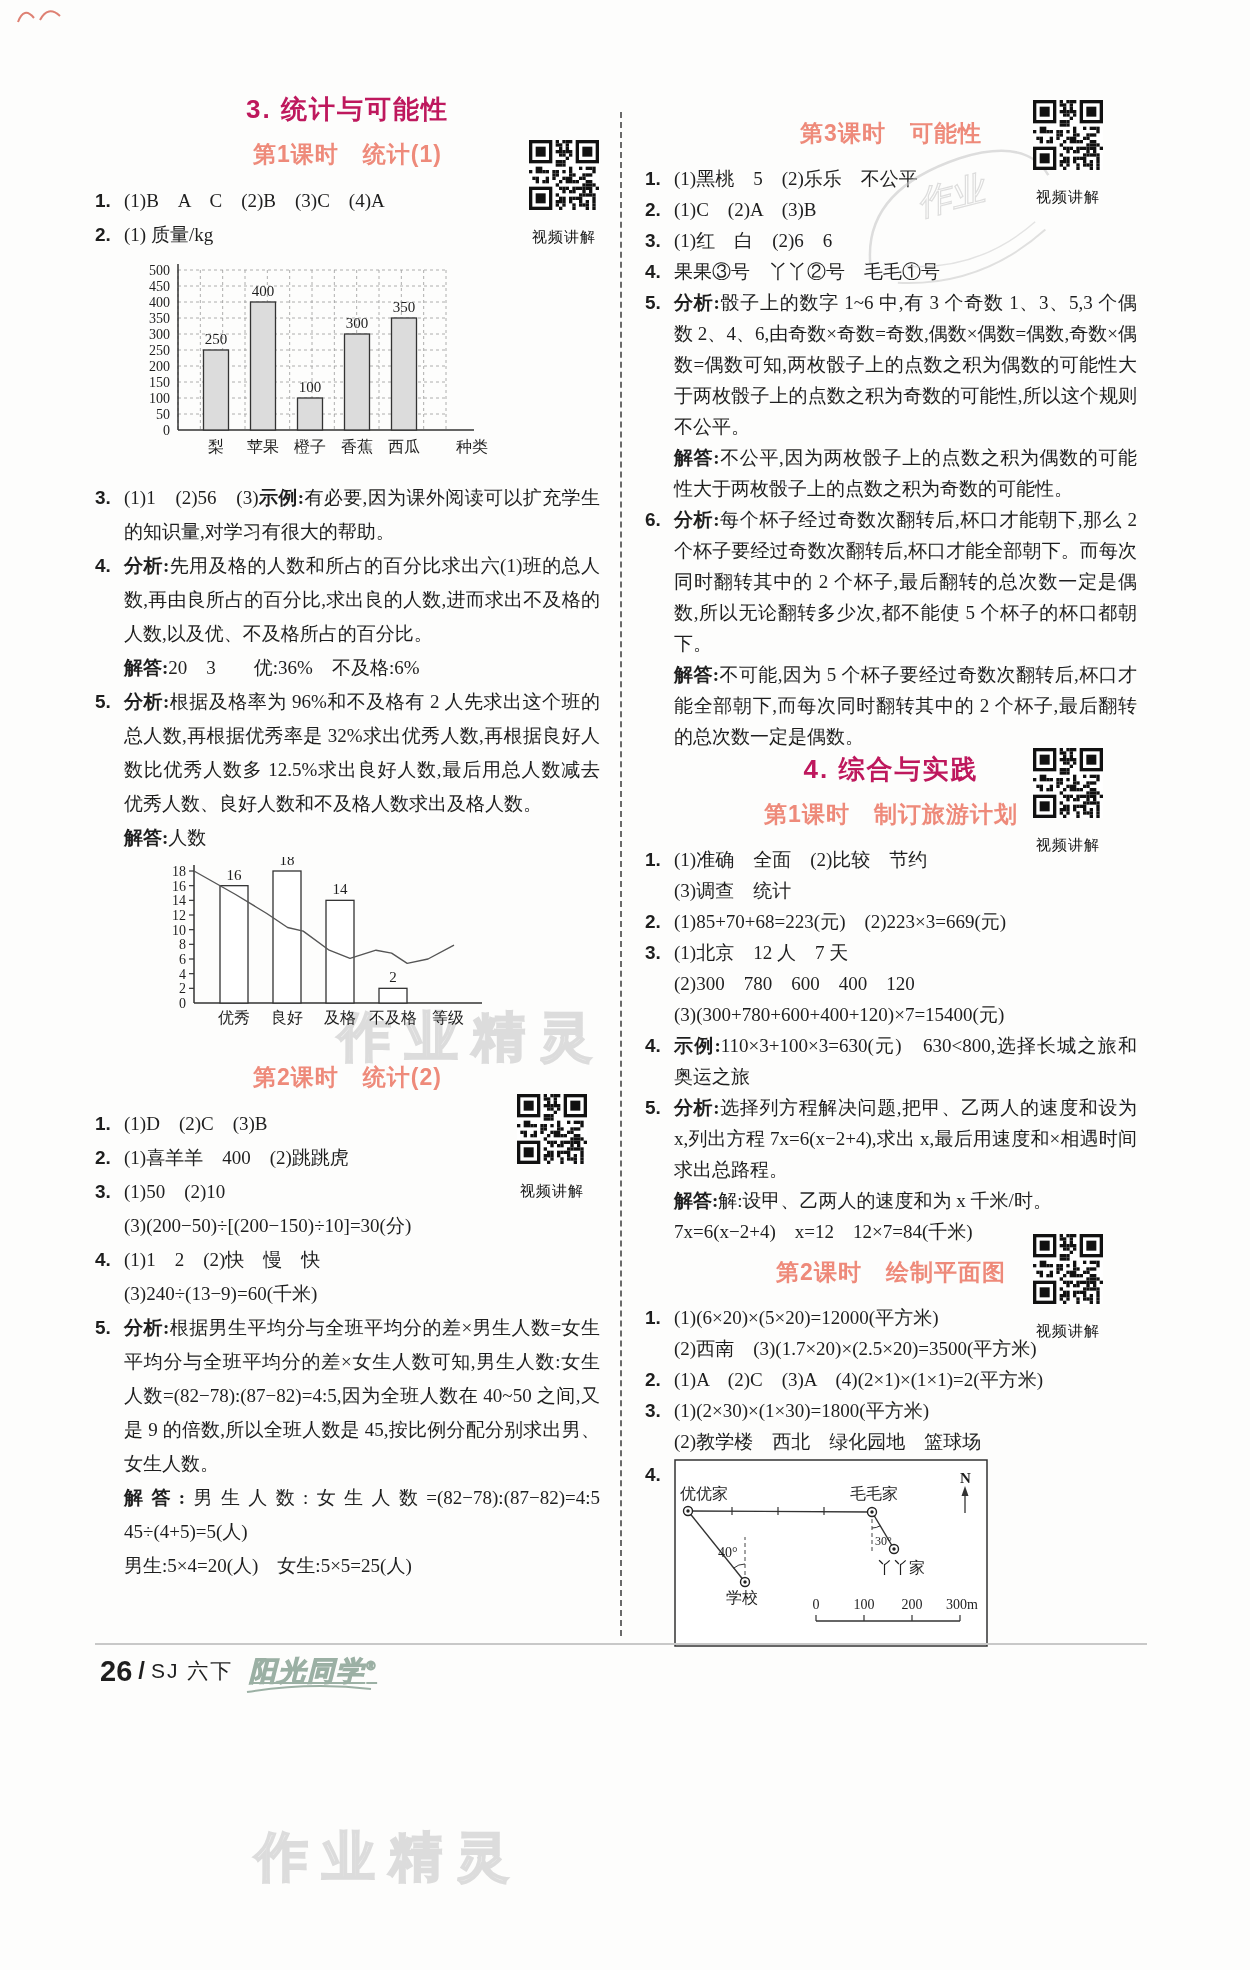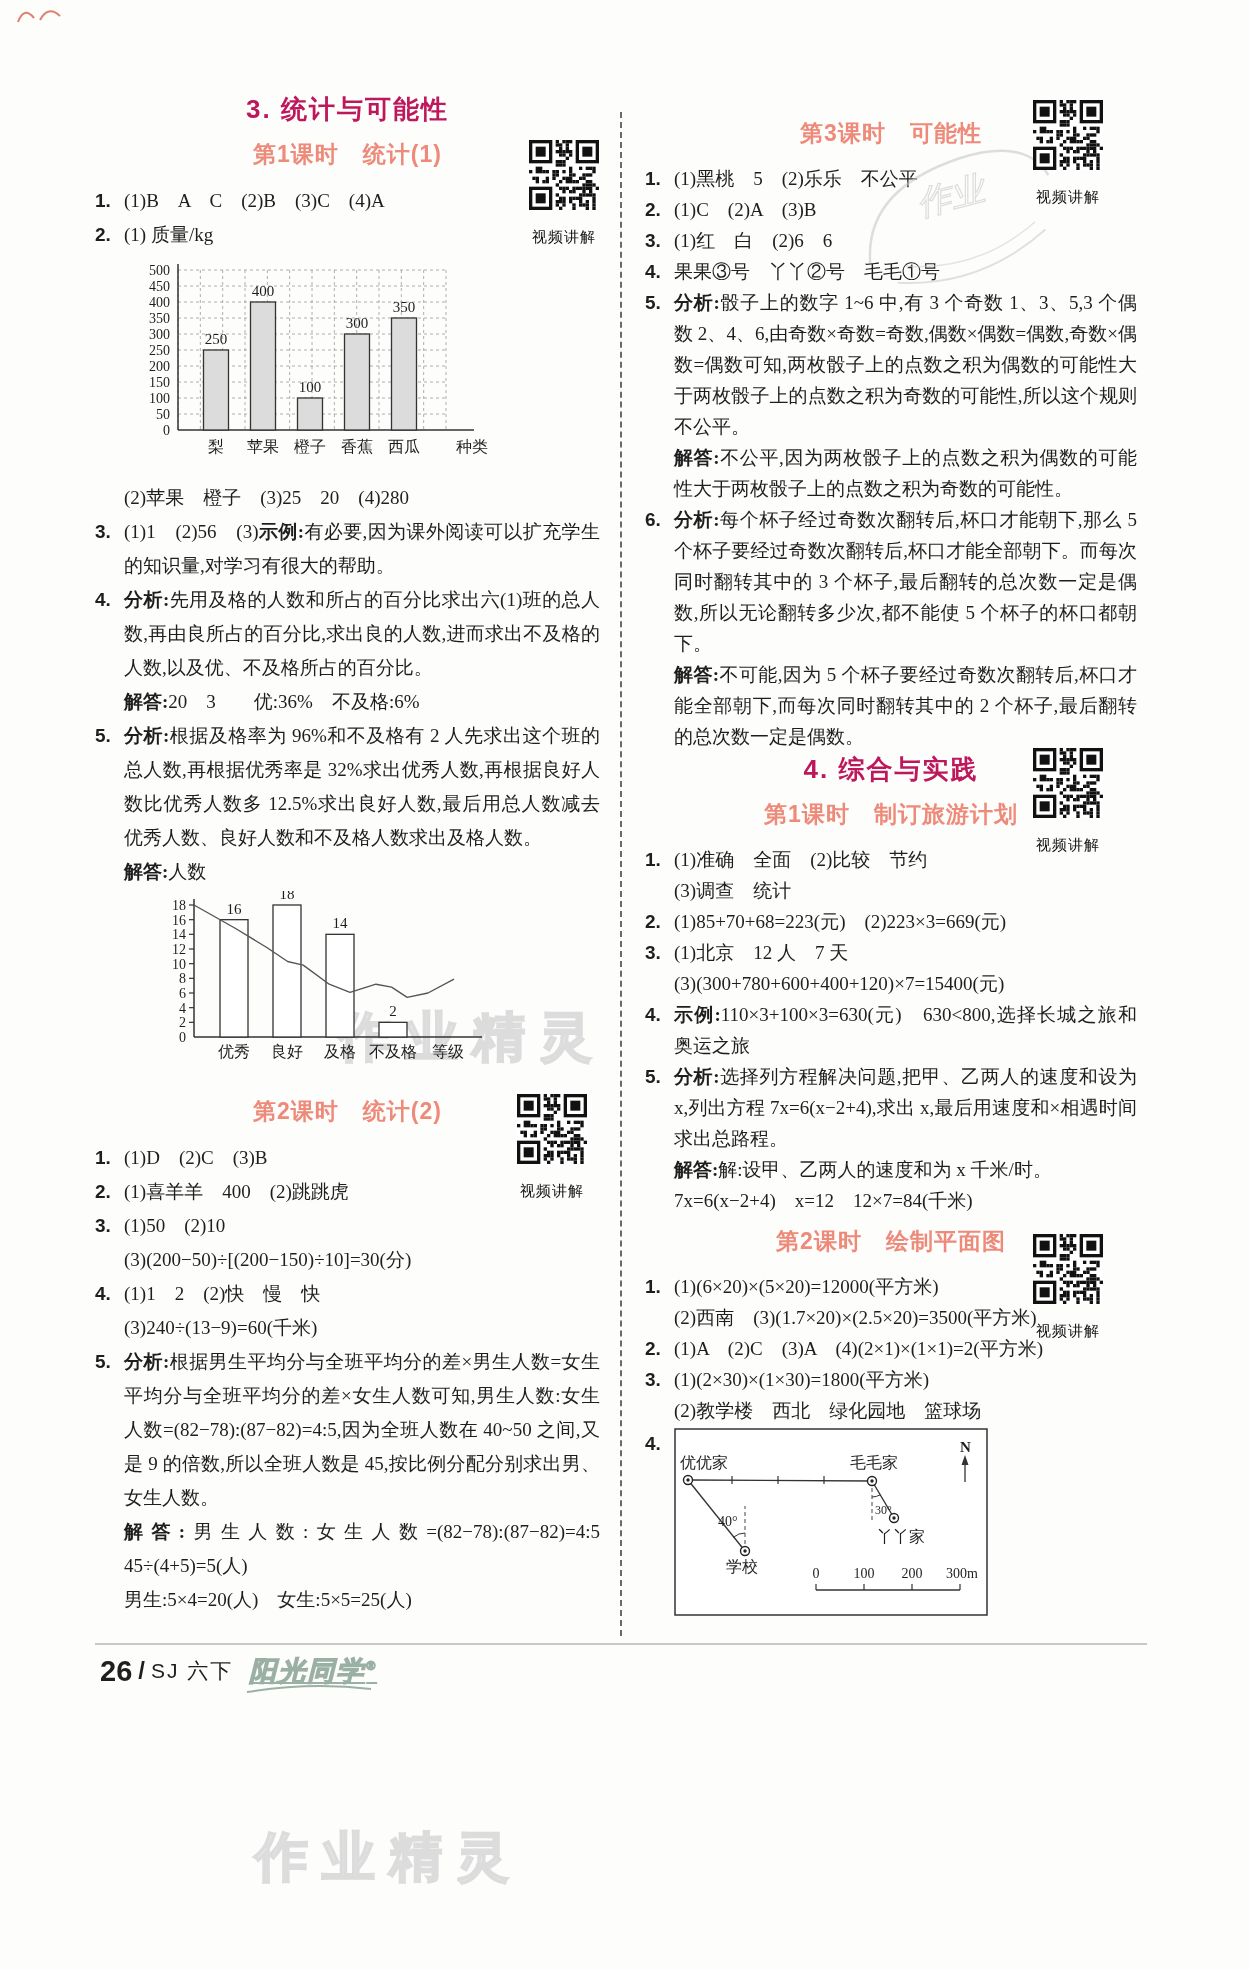--- a/index.html
+++ b/index.html
@@ -129,21 +129,20 @@
             <text x="186" y="138" font-size="15" text-anchor="middle" font-family="Liberation Serif, serif" fill="#1e1e1e">100</text>
             <text x="186" y="198" font-size="16" text-anchor="middle" font-family="Liberation Serif, serif" fill="#1e1e1e">橙子</text>
             <rect x="220.5" y="80" width="25" height="96" fill="#dcdcdc" stroke="#333" stroke-width="1.3"></rect>
             <text x="233" y="74" font-size="15" text-anchor="middle" font-family="Liberation Serif, serif" fill="#1e1e1e">300</text>
             <text x="233" y="198" font-size="16" text-anchor="middle" font-family="Liberation Serif, serif" fill="#1e1e1e">香蕉</text>
             <rect x="267.5" y="64" width="25" height="112" fill="#dcdcdc" stroke="#333" stroke-width="1.3"></rect>
             <text x="280" y="58" font-size="15" text-anchor="middle" font-family="Liberation Serif, serif" fill="#1e1e1e">350</text>
             <text x="280" y="198" font-size="16" text-anchor="middle" font-family="Liberation Serif, serif" fill="#1e1e1e">西瓜</text>
             <text x="332" y="198" font-size="16" text-anchor="start" font-family="Liberation Serif, serif" fill="#1e1e1e">种类</text>
           </svg></div>
-        <div class="para"><span>(2)苹果　橙子　(3)25　20　(4)280</span></div>
       </div>
     </div>
     <div class="item">
       <span class="num">3.</span>
       <div class="body">
         <div class="para"><span>(1)1　(2)56　(3)</span><b>示例:</b><span>有必要,因为课外阅读可以扩充学生的知识量,对学习有很大的帮助。</span></div>
       </div>
     </div>
     <div class="item">
       <span class="num">4.</span>
@@ -261,21 +260,21 @@
     <div class="item">
       <span class="num">5.</span>
       <div class="body">
         <div class="para"><b>分析:</b><span>骰子上的数字 1~6 中,有 3 个奇数 1、3、5,3 个偶数 2、4、6,由奇数×奇数=奇数,偶数×偶数=偶数,奇数×偶数=偶数可知,两枚骰子上的点数之积为偶数的可能性大于两枚骰子上的点数之积为奇数的可能性,所以这个规则不公平。</span></div>
         <div class="para"><b>解答:</b><span>不公平,因为两枚骰子上的点数之积为偶数的可能性大于两枚骰子上的点数之积为奇数的可能性。</span></div>
       </div>
     </div>
     <div class="item">
       <span class="num">6.</span>
       <div class="body">
-        <div class="para"><b>分析:</b><span>每个杯子经过奇数次翻转后,杯口才能朝下,那么 5 个杯子要经过奇数次翻转后,杯口才能全部朝下。而每次同时翻转其中的 3 个杯子,最后翻转的总次数一定是偶数,所以无论翻转多少次,都不能使 5 个杯子的杯口都朝下。</span></div>
+        <div class="para"><b>分析:</b><span>每个杯子经过奇数次翻转后,杯口才能朝下,那么 2 个杯子要经过奇数次翻转后,杯口才能全部朝下。而每次同时翻转其中的 2 个杯子,最后翻转的总次数一定是偶数,所以无论翻转多少次,都不能使 5 个杯子的杯口都朝下。</span></div>
         <div class="para"><b>解答:</b><span>不可能,因为 5 个杯子要经过奇数次翻转后,杯口才能全部朝下,而每次同时翻转其中的 2 个杯子,最后翻转的总次数一定是偶数。</span></div>
       </div>
     </div>
     <div class="unit-title">4. 综合与实践</div>
     <div class="lesson-title">第1课时　制订旅游计划</div>
     <div class="item">
       <span class="num">1.</span>
       <div class="body">
         <div class="para"><span>(1)准确　全面　(2)比较　节约</span></div>
         <div class="para"><span>(3)调查　统计</span></div>
@@ -284,20 +283,21 @@
     <div class="item">
       <span class="num">2.</span>
       <div class="body">
         <div class="para"><span>(1)85+70+68=223(元)　(2)223×3=669(元)</span></div>
       </div>
     </div>
     <div class="item">
       <span class="num">3.</span>
       <div class="body">
         <div class="para"><span>(1)北京　12 人　7 天</span></div>
+        <div class="para"><span>(2)300　780　600　400　120</span></div>
         <div class="para"><span>(3)(300+780+600+400+120)×7=15400(元)</span></div>
       </div>
     </div>
     <div class="item">
       <span class="num">4.</span>
       <div class="body">
         <div class="para"><b>示例:</b><span>110×3+100×3=630(元)　630&lt;800,选择长城之旅和奥运之旅</span></div>
       </div>
     </div>
     <div class="item">

